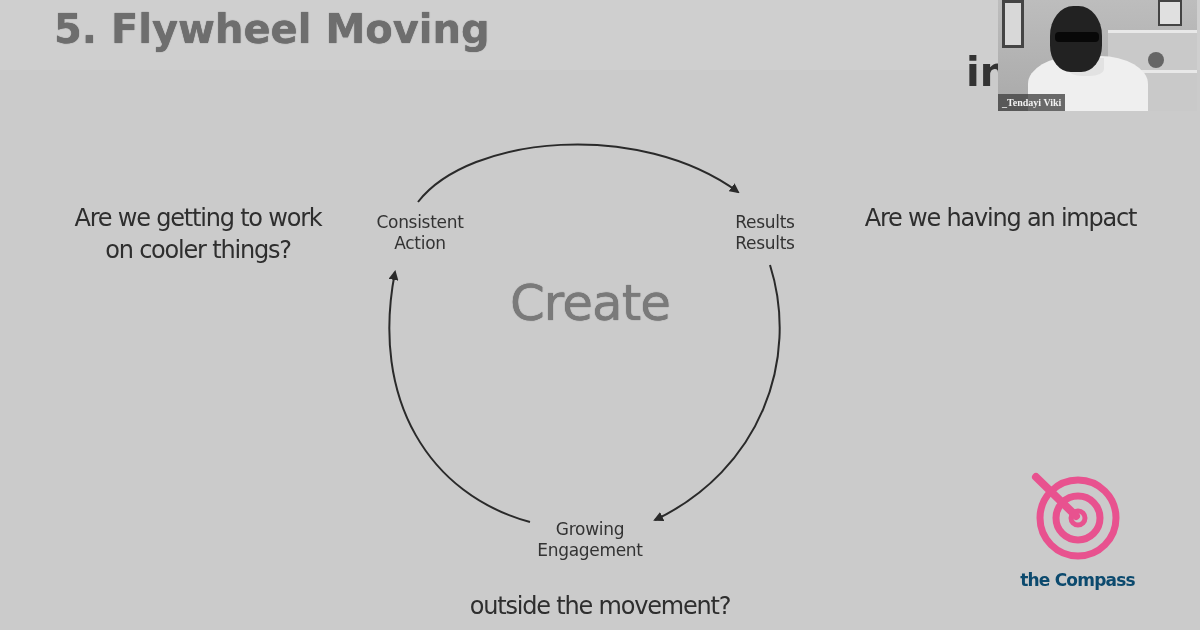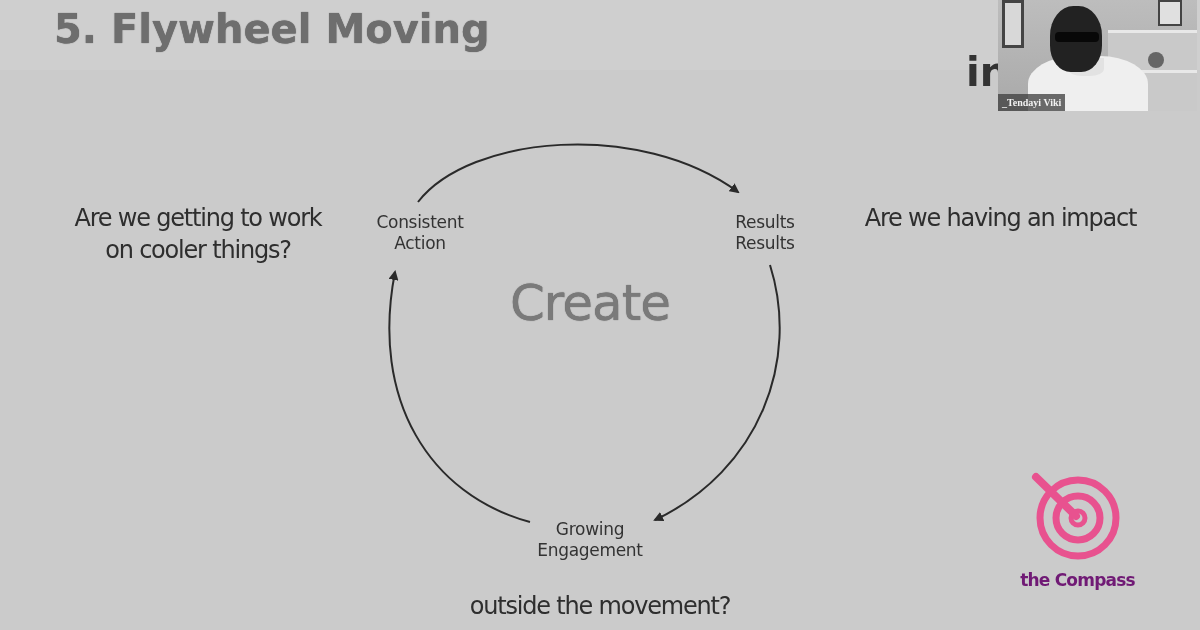--- a/index.html
+++ b/index.html
@@ -69,21 +69,21 @@
     position: absolute; left: 400px; top: 278px; width: 380px; text-align: center;
     font-family: "DejaVu Sans", sans-serif;
     font-size: 50px; line-height: 50px; color: #7a7a7a;
     text-shadow: 0 0 1px #555; letter-spacing: -1px;
   }
   .flywheel-svg { position: absolute; left: 0; top: 0; width: 1200px; height: 630px; }
   .compass-logo { position: absolute; left: 1010px; top: 470px; width: 130px; height: 130px; }
   .compass-text {
     position: absolute; left: 1010px; top: 570px; width: 135px; text-align: center;
     font-family: "DejaVu Sans", sans-serif; font-weight: bold;
-    font-size: 17px; color: #701a75; letter-spacing: -0.8px;
+    font-size: 17px; color: #0c4a6e; letter-spacing: -0.8px;
   }
 </style>
 </head>
 <body>
 
 <div class="slide">
   <div class="header-band"></div>
   <div class="slide-title">5. Flywheel Moving</div>
   <div class="in-mark">in</div>
 

